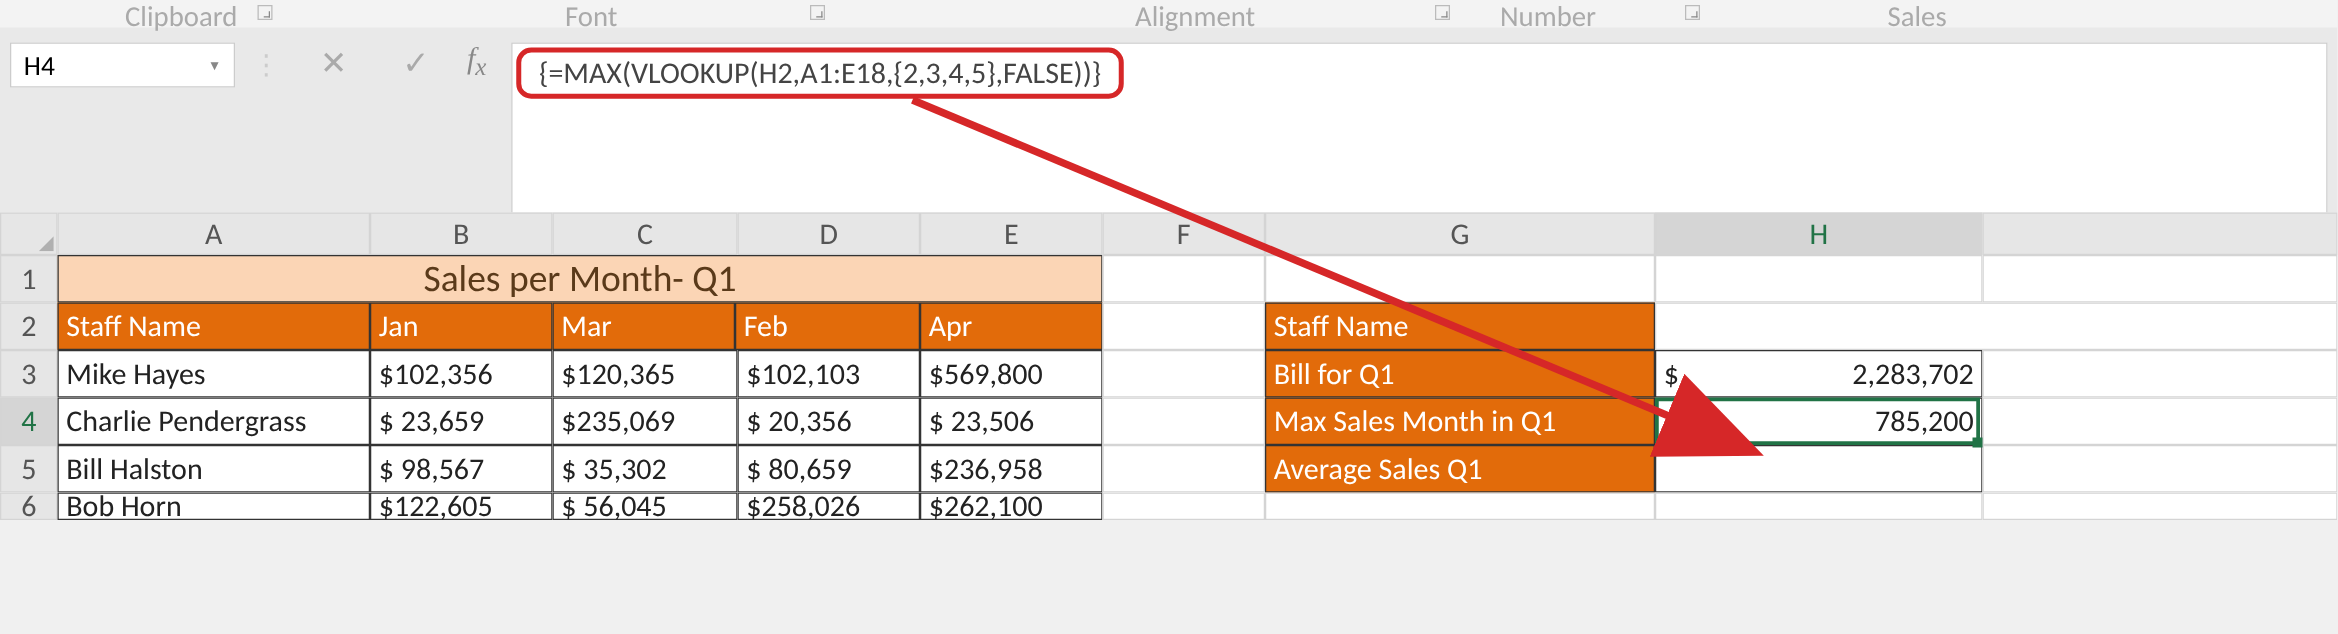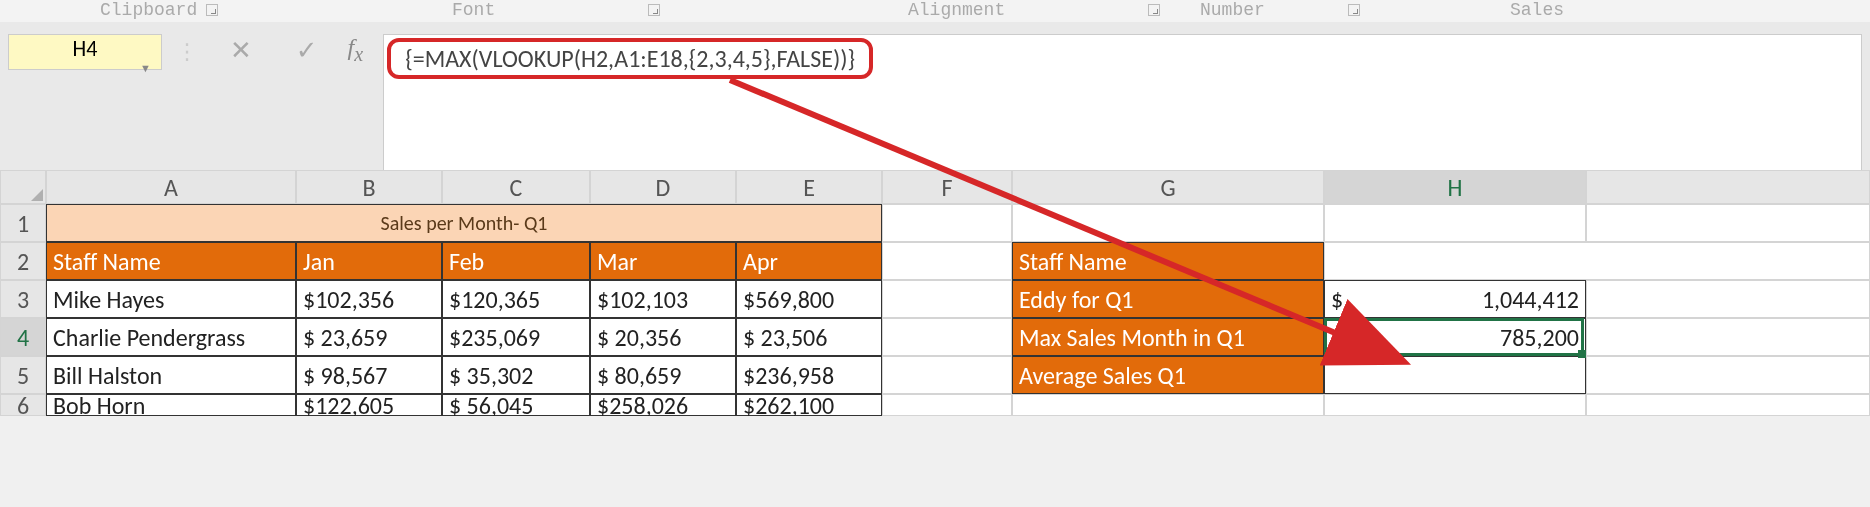--- a/index.html
+++ b/index.html
@@ -19,23 +19,22 @@
       display: flex;
       height: 22px;
       background: #f3f3f3;
       color: #999;
       font-size: 16px;
       align-items: center;
     }
     .ribbon-label {
       position: absolute;
       top: 0;
-      font-size: 18px;
+      font-size: 23px;
       color: #aaa;
-      font-family: Liberation Mono, monospace;
     }
     .dialog-launcher {
       display: inline-block;
       width: 12px;
       height: 12px;
       border: 1px solid #bbb;
       position: relative;
       margin-left: 8px;
     }
     .dialog-launcher::after {
@@ -50,30 +49,29 @@
     }
     .formula-bar-area {
       background: #e9e9e9;
       padding: 12px 8px 4px 8px;
       display: flex;
       align-items: flex-start;
       gap: 8px;
       height: 148px;
     }
     .name-box {
-      width: 154px;
+      width: 180px;
       height: 36px;
-      background: #fef9c3;
+      background: #ffffff;
       border: 1px solid #ccc;
       display: flex;
       align-items: center;
       padding: 0 10px;
       font-size: 22px;
       position: relative;
-      flex-direction: column;
     }
     .name-box-dropdown {
       margin-left: auto;
       color: #888;
       font-size: 11px;
     }
     .fb-sep {
       color: #ccc;
       font-size: 22px;
       padding: 4px 6px 0 6px;
@@ -150,21 +148,21 @@
       flex-shrink: 0;
     }
     .cell {
       background: white;
       padding: 0 6px;
       color: #333;
     }
     .cell.title {
       background: #fbd5b5;
       color: #5a3a1a;
-      font-size: 20px;
+      font-size: 30px;
       justify-content: center;
       border: 1px solid #333;
     }
     .cell.header {
       background: #e26b0a;
       color: white;
       font-size: 24px;
       border: 1px solid #333;
     }
     .cell.data {
@@ -271,41 +269,41 @@
     <div class="cell cF"></div>
     <div class="cell cG"></div>
     <div class="cell cH"></div>
     <div class="cell cRest"></div>
   </div>
 
   <div class="row">
     <div class="row-header">2</div>
     <div class="cell header cA">Staff Name</div>
     <div class="cell header cB">Jan</div>
+    <div class="cell header cD">Mar</div>
     <div class="cell header cC">Feb</div>
-    <div class="cell header cD">Mar</div>
     <div class="cell header cE">Apr</div>
     <div class="cell cF"></div>
     <div class="cell header cG">Staff Name</div>
     <div class="cell cRest"></div>
   </div>
 
   <div class="row">
     <div class="row-header">3</div>
     <div class="cell data cA">Mike Hayes</div>
     <div class="cell data cB money">$102,356</div>
     <div class="cell data cC money">$120,365</div>
     <div class="cell data cD money">$102,103</div>
     <div class="cell data cE money">$569,800</div>
     <div class="cell cF"></div>
-    <div class="cell header cG">Eddy for Q1</div>
+    <div class="cell header cG">Bill for Q1</div>
     <div class="cell data cH">
         <div class="money-val">
           <span>$</span>
-          <span>1,044,412</span>
+          <span>2,283,702</span>
         </div>
       </div>
     <div class="cell cRest"></div>
   </div>
 
   <div class="row">
     <div class="row-header active">4</div>
     <div class="cell data cA">Charlie Pendergrass</div>
     <div class="cell data cB money">$  23,659</div>
     <div class="cell data cC money">$235,069</div>

